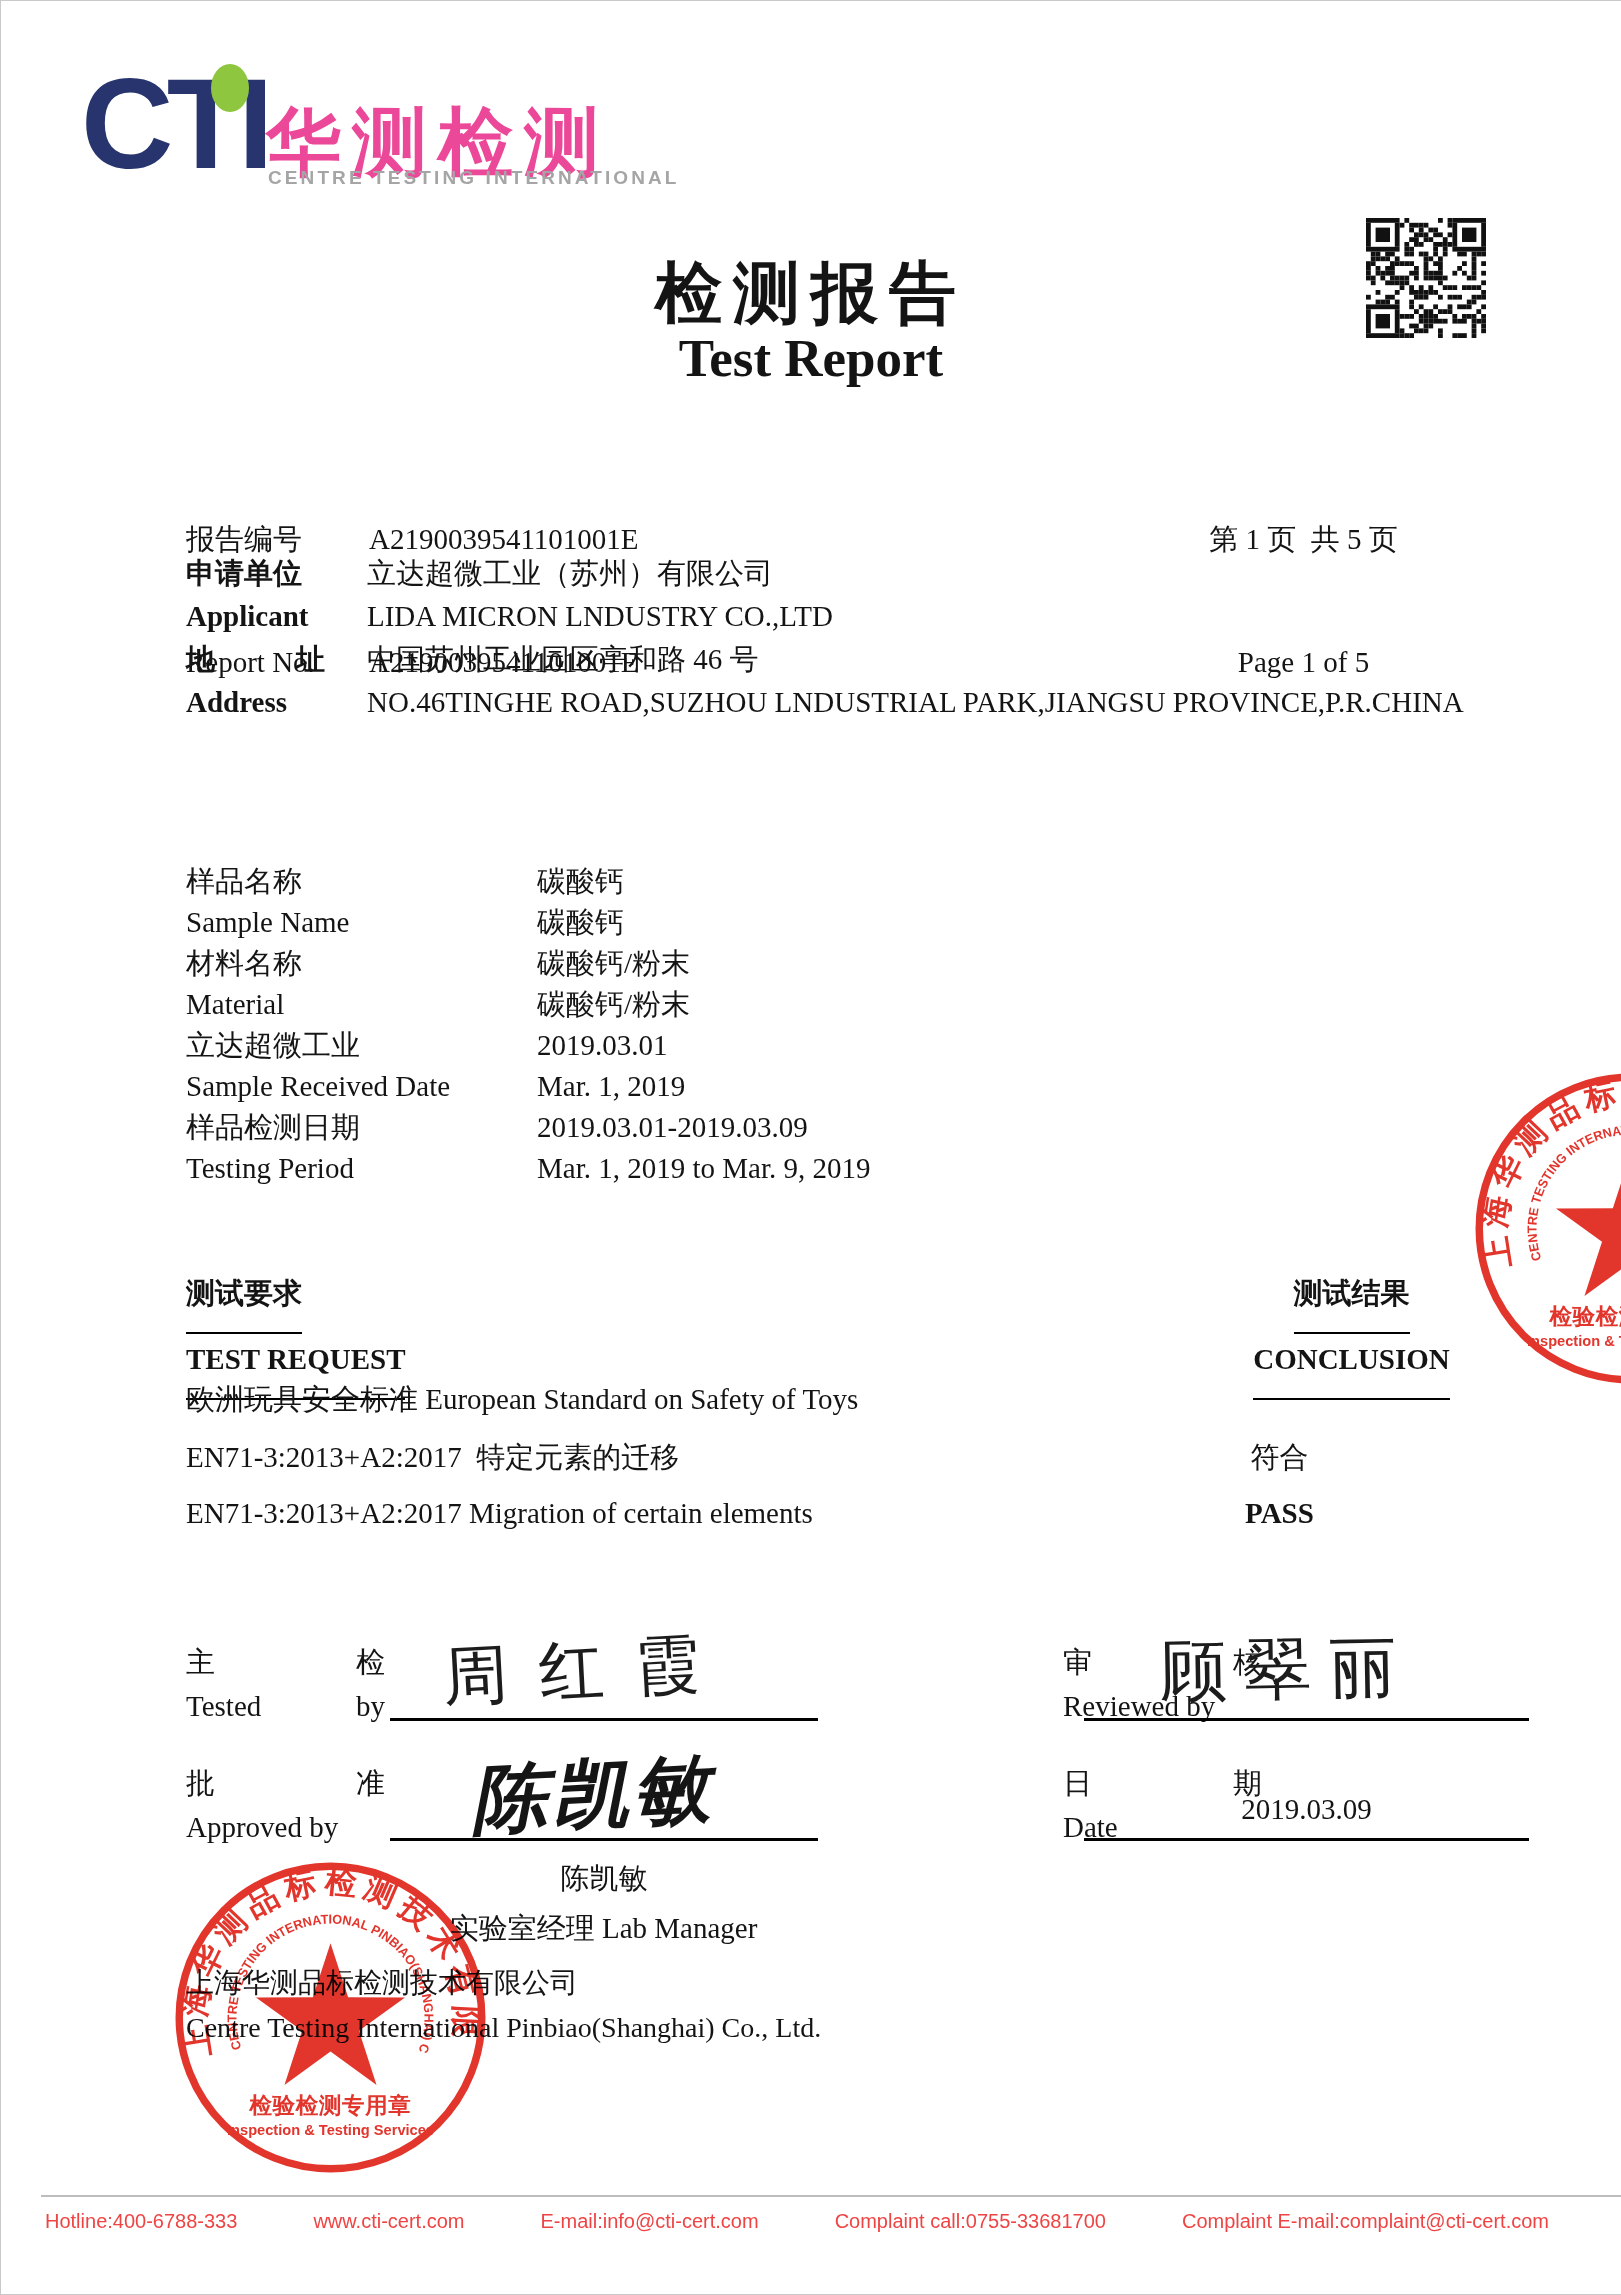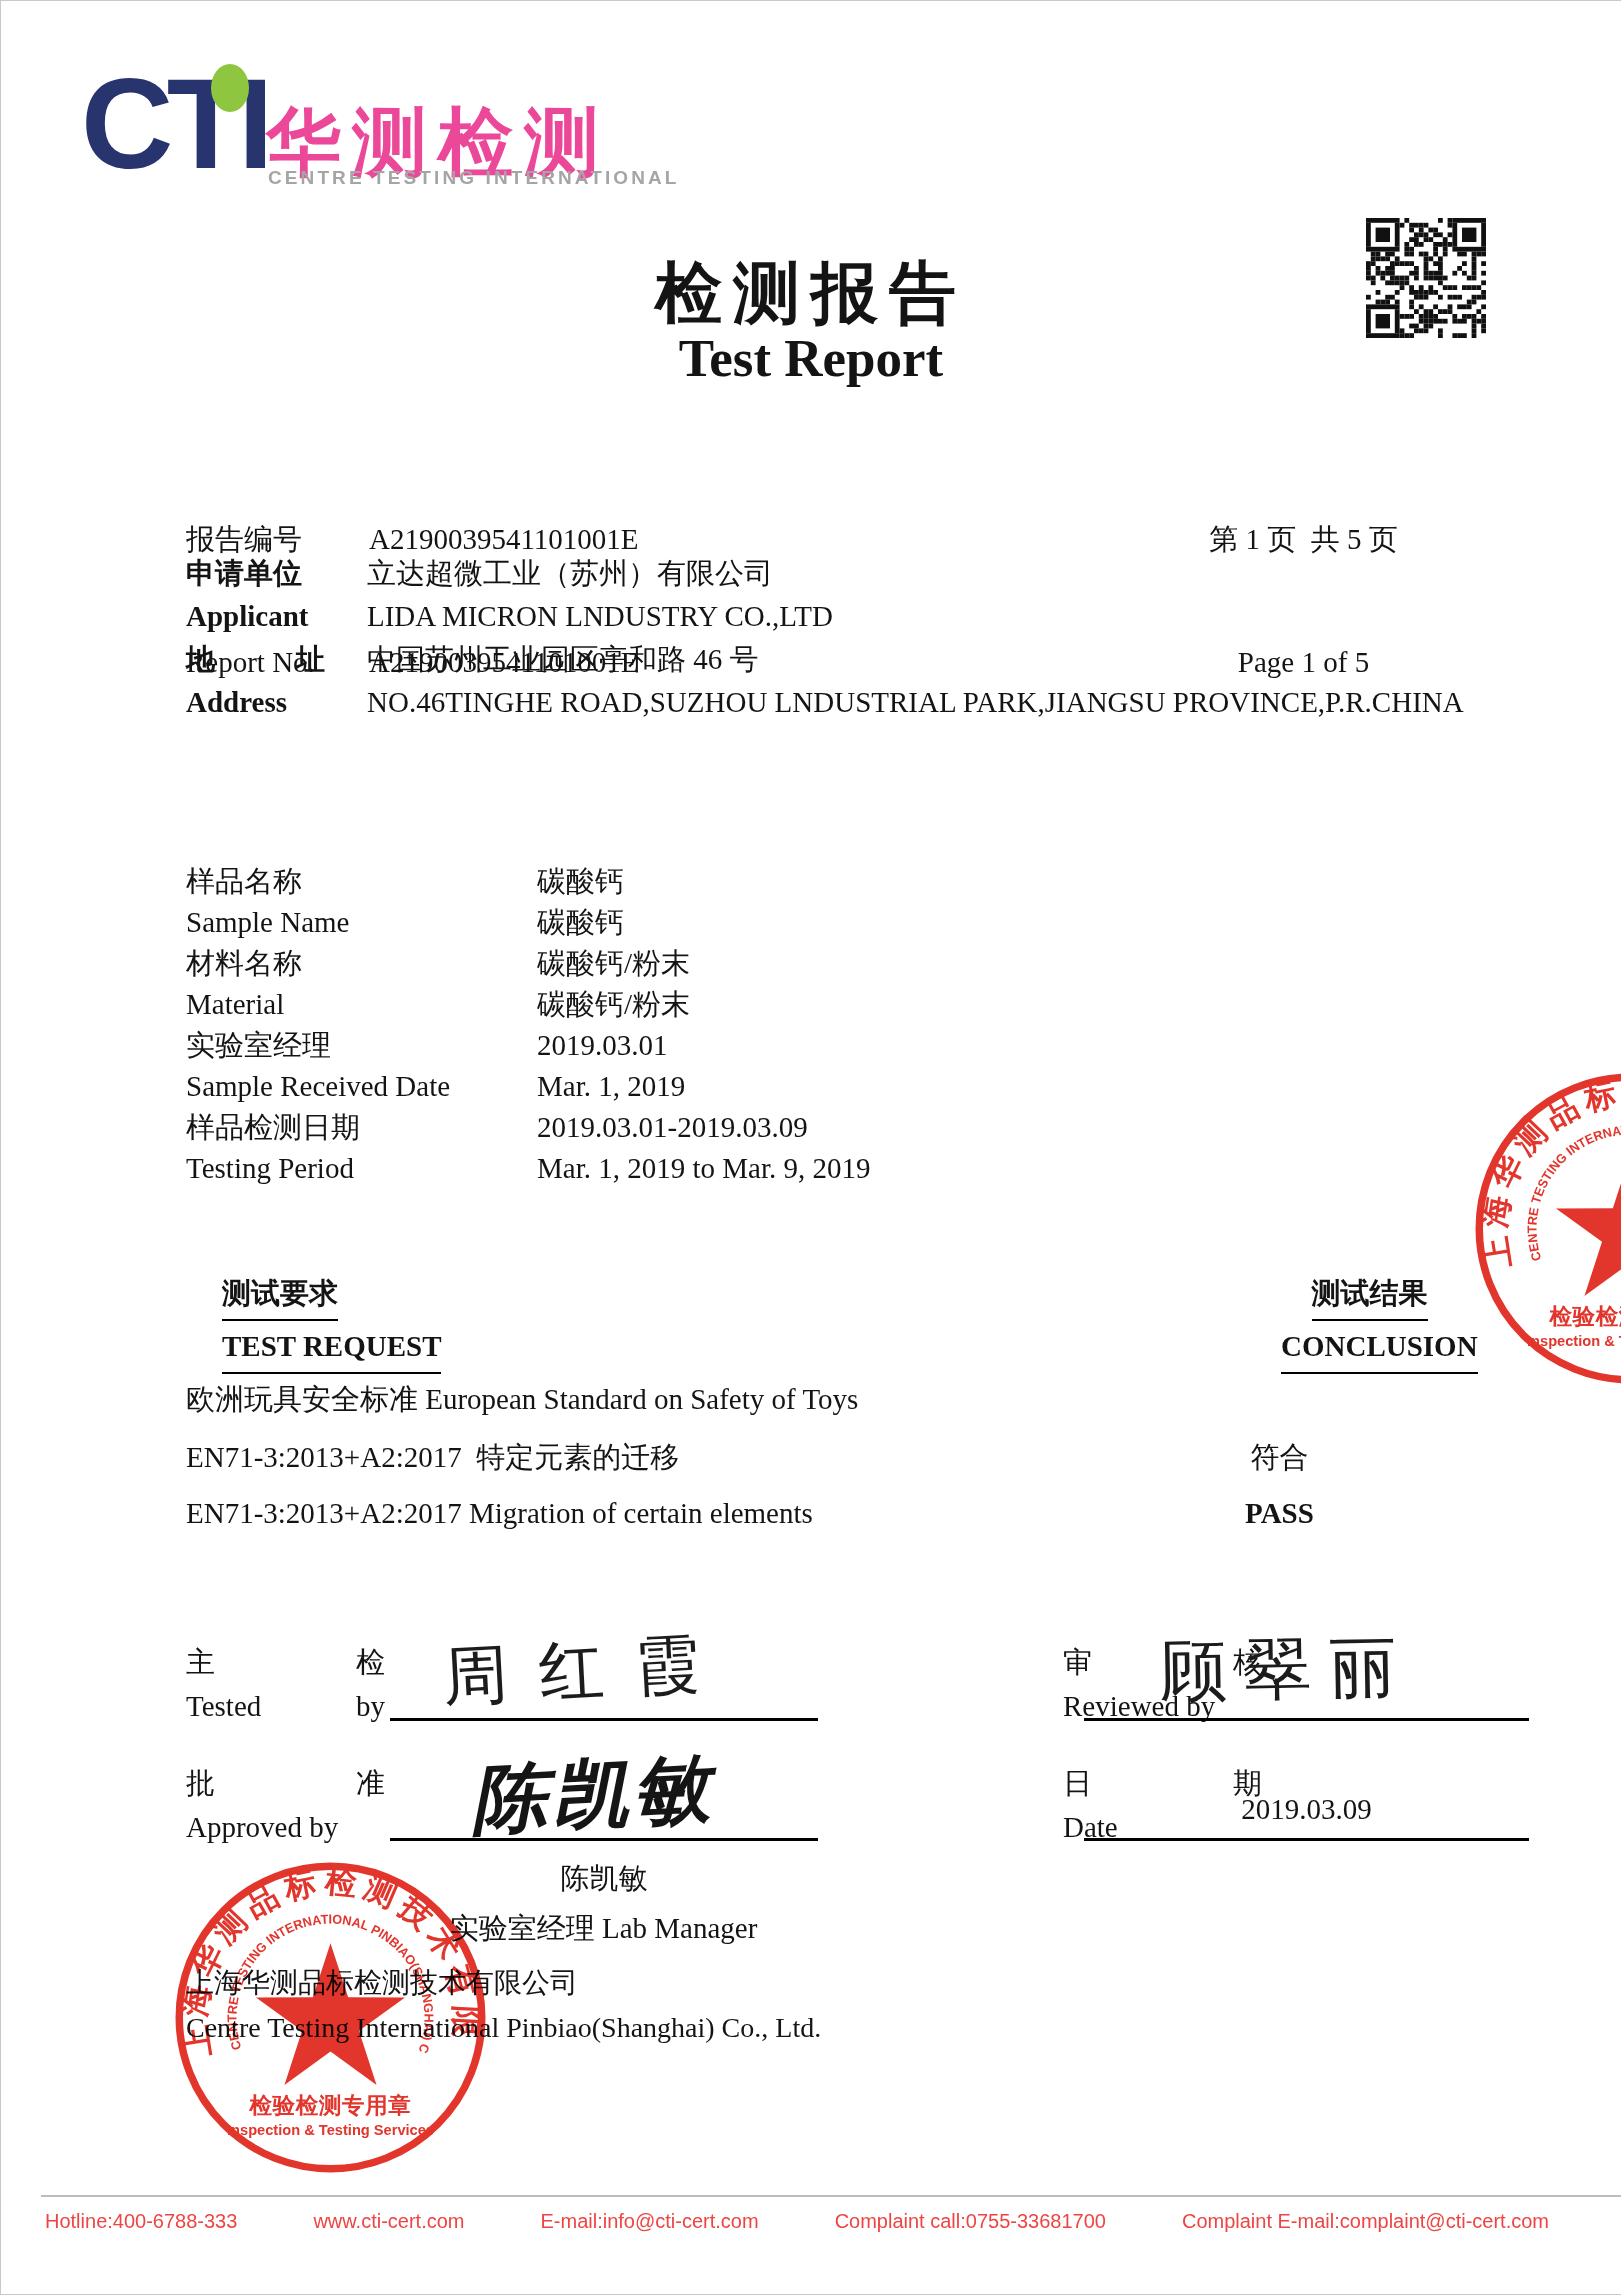--- a/index.html
+++ b/index.html
@@ -33,21 +33,21 @@
   
   .applicant{left:185px;top:551px;width:1282px;display:grid;grid-template-columns:181px auto;
     font-size:29px;line-height:43px;}
   .jlabel{display:flex;justify-content:space-between;width:139px;}
   
   .statement{left:185px;top:750px;width:1292px;font-weight:700;font-size:29px;line-height:34px;}
   
   .samples{left:185px;top:860px;width:1295px;display:grid;grid-template-columns:351px auto;
     font-size:29px;line-height:41px;}
   
-  .underlined{display:inline-block;border-bottom:2.7px solid #000;padding-bottom:1px;margin-left:36px;}
+  .underlined{display:inline-block;border-bottom:2.7px solid #000;padding-bottom:14px;}
   .tr-left{left:185px;top:1267px;font-size:29px;font-weight:700;line-height:50px;}
   .tr-right{left:1244px;top:1267px;width:213px;text-align:center;font-size:29px;font-weight:700;line-height:50px;}
   .req-row{left:185px;width:1064px;font-size:29px;white-space:pre-wrap;}
   .res-cell{left:1172px;width:213px;text-align:center;font-size:29px;}
   
   .sig-labels{font-size:29px;line-height:44px;}
   .sig-just{display:flex;justify-content:space-between;width:199px;}
   .sigline{height:2.7px;background:#000;}
   .sig-name{font-size:65px;color:#1c1c1c;letter-spacing:31px;transform:rotate(-3deg);font-weight:500;}
   .sig-name2{font-size:67px;color:#1c1c1c;letter-spacing:17.7px;transform:rotate(-1deg);font-weight:500;}
@@ -351,21 +351,21 @@
 
   <div class="abs samples">
     <div>样品名称</div>
     <div>碳酸钙</div>
     <div>Sample Name</div>
     <div>碳酸钙</div>
     <div>材料名称</div>
     <div>碳酸钙/粉末</div>
     <div>Material</div>
     <div>碳酸钙/粉末</div>
-    <div>实验室经理</div>
+    <div>立达超微工业</div>
     <div>2019.03.01</div>
     <div>Sample Received Date</div>
     <div>Mar. 1, 2019</div>
     <div>样品检测日期</div>
     <div>2019.03.01-2019.03.09</div>
     <div>Testing Period</div>
     <div>Mar. 1, 2019 to Mar. 9, 2019</div>
   </div>
 
   <div class="abs tr-left">

